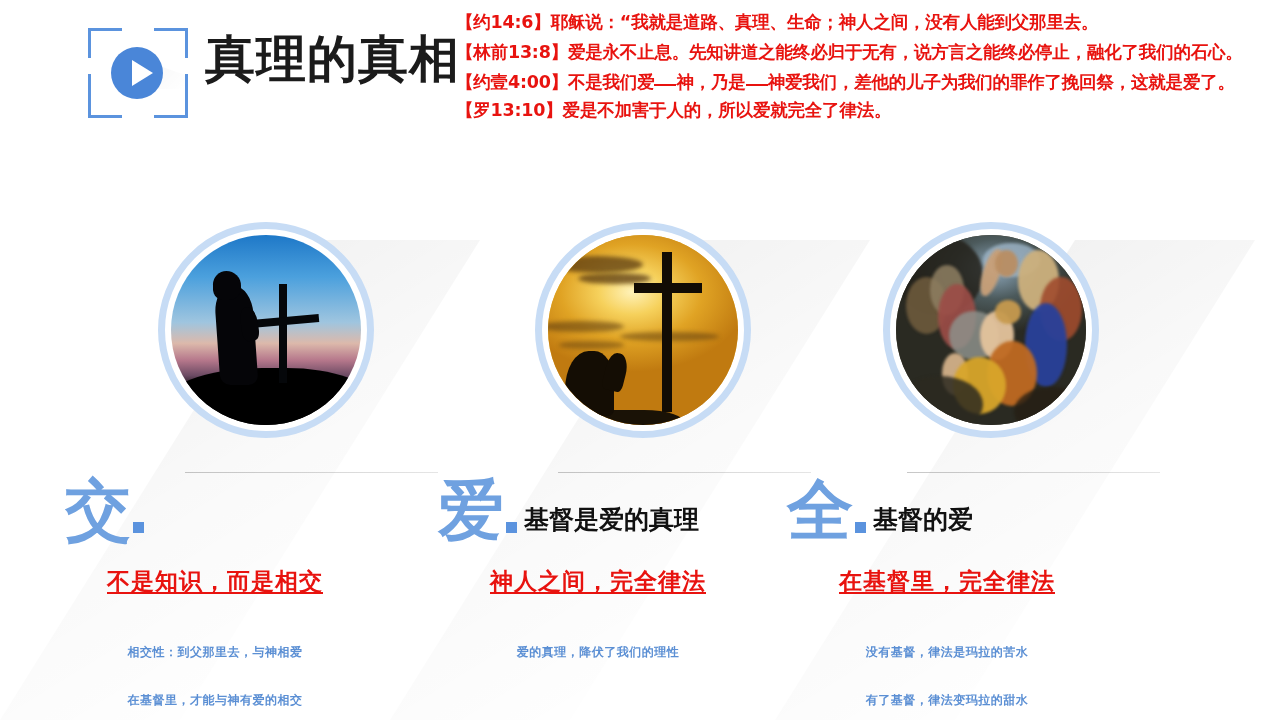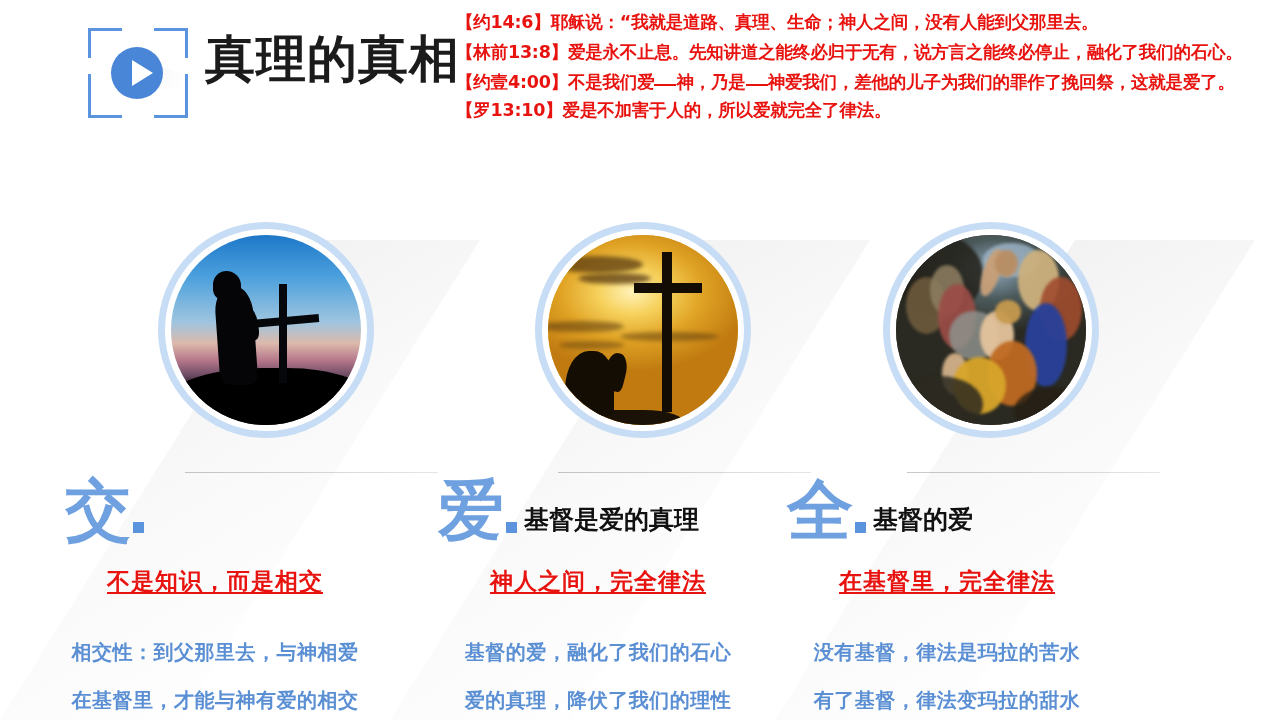--- a/index.html
+++ b/index.html
@@ -242,21 +242,21 @@
   .col.c3 .redline{left:-98px;}
 
   
   .bluelines{
     position:absolute;top:428px;width:420px;text-align:center;
   }
   .col.c1 .bluelines{left:-35px;}
   .col.c2 .bluelines{left:-42px;}
   .col.c3 .bluelines{left:-98px;}
   .bluelines div{
-    font-size:20px;font-weight:bold;color:#5b8fd4;line-height:48px;
+    font-size:12px;font-weight:bold;color:#5b8fd4;line-height:48px;
     white-space:nowrap;letter-spacing:0.5px;
     font-family:"DejaVu Sans","Liberation Sans",sans-serif;
   }
 </style>
 </head>
 <body>
 
 <div id="slide">
 
   <div class="shadow-band" style="left:300px;top:240px;width:180px;height:480px;"></div>
@@ -346,21 +346,20 @@
         </div>
       </div>
       <div class="divider"></div>
       <div class="headrow">
         <div class="bigchar">爱</div>
         <div class="dotsq"></div>
         <div class="subhead">基督是爱的真理</div>
       </div>
       <div class="redline">神人之间，完全律法</div>
       <div class="bluelines">
-        <div>基督的爱，融化了我们的石心</div>
         <div>爱的真理，降伏了我们的理性</div>
       </div>
     </div>
 
     <div class="col c3">
       <div class="circle-outer">
         <div class="circle-inner">
           <div class="img3">
             <div class="bl p-sky"></div>
             <div class="bl p-dark"></div>

